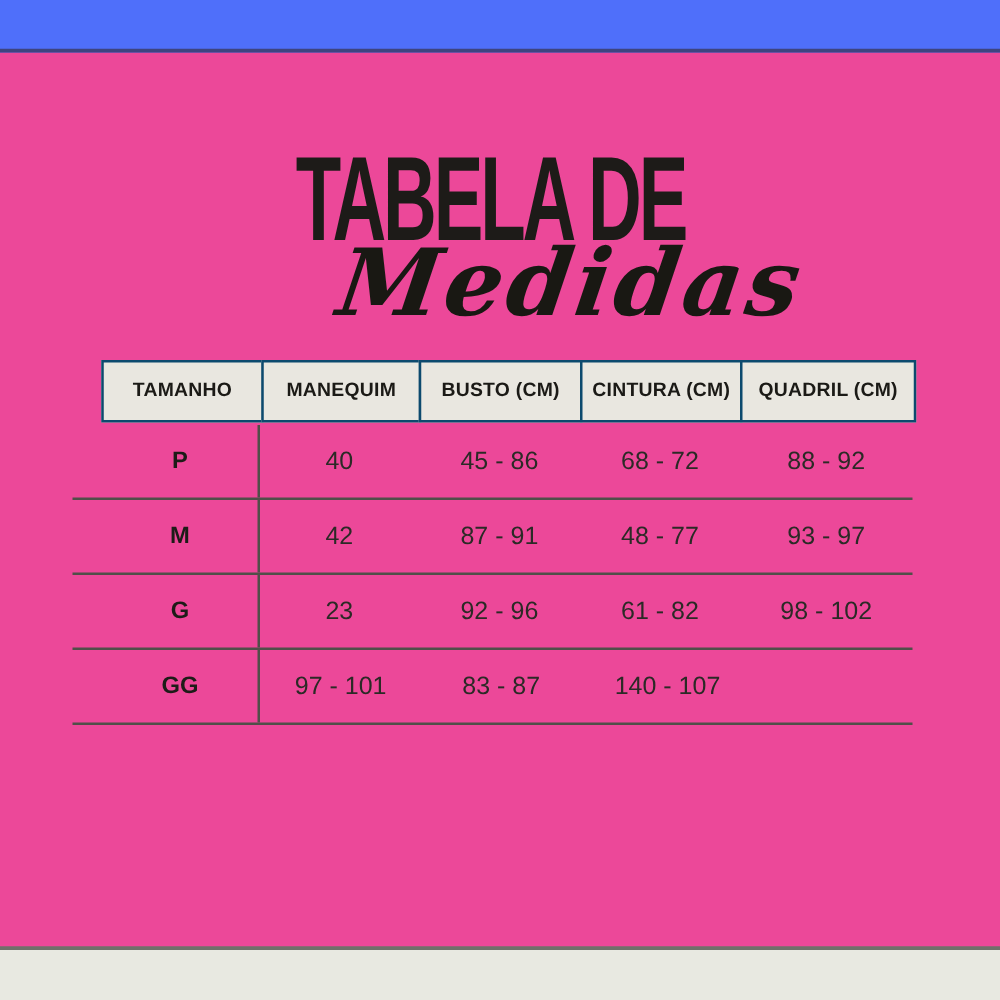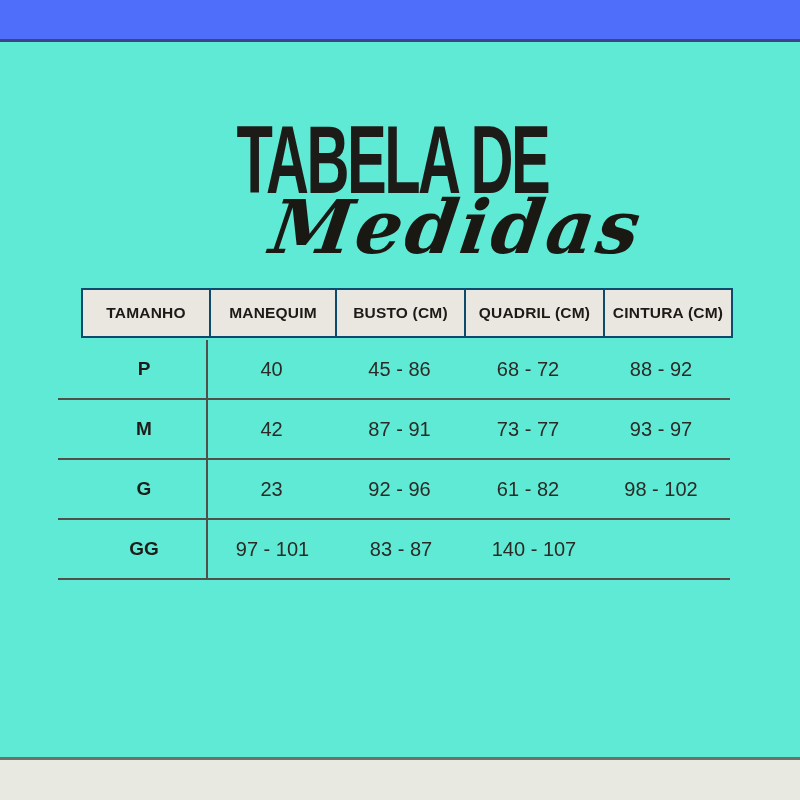--- a/index.html
+++ b/index.html
@@ -1,18 +1,18 @@
 <!DOCTYPE html>
 <html><head>
 <meta charset="utf-8">
 <style>
   html,body{margin:0;padding:0;}
   .canvas{
     position:relative;width:800px;height:800px;overflow:hidden;
-    background:#5eead4;
+    background:#ec4899;
     font-family:"Liberation Sans",sans-serif;
     color:#1d1b18;
   }
   
   .top-bar{
     position:absolute;top:0;left:0;width:800px;height:39px;
     background:#4f6ffa;border-bottom:3px solid #3e4480;
   }
   
   .bottom-line{
@@ -78,39 +78,39 @@
   </div>
 
   <div class="heading-script">
     <span class="slant">Medidas</span>
   </div>
 
   <div class="header-row">
     <div class="header-cell hc1">TAMANHO</div>
     <div class="header-cell hc2">MANEQUIM</div>
     <div class="header-cell hc3">BUSTO (CM)</div>
+    <div class="header-cell hc4">CINTURA (CM)</div>
     <div class="header-cell hc5">QUADRIL (CM)</div>
-    <div class="header-cell hc4">CINTURA (CM)</div>
   </div>
 
   <div class="data-grid">
 
     <div class="data-row">
       <div class="data-cell dc1">P</div>
       <div class="data-cell dc2">40</div>
       <div class="data-cell dc3">45 - 86</div>
       <div class="data-cell dc4">68 - 72</div>
       <div class="data-cell dc5">88 - 92</div>
     </div>
 
     <div class="data-row">
       <div class="data-cell dc1">M</div>
       <div class="data-cell dc2">42</div>
       <div class="data-cell dc3">87 - 91</div>
-      <div class="data-cell dc4">73 - 77</div>
+      <div class="data-cell dc4">48 - 77</div>
       <div class="data-cell dc5">93 - 97</div>
     </div>
 
     <div class="data-row">
       <div class="data-cell dc1">G</div>
       <div class="data-cell dc2">23</div>
       <div class="data-cell dc3">92 - 96</div>
       <div class="data-cell dc4">61 - 82</div>
       <div class="data-cell dc5">98 - 102</div>
     </div>

